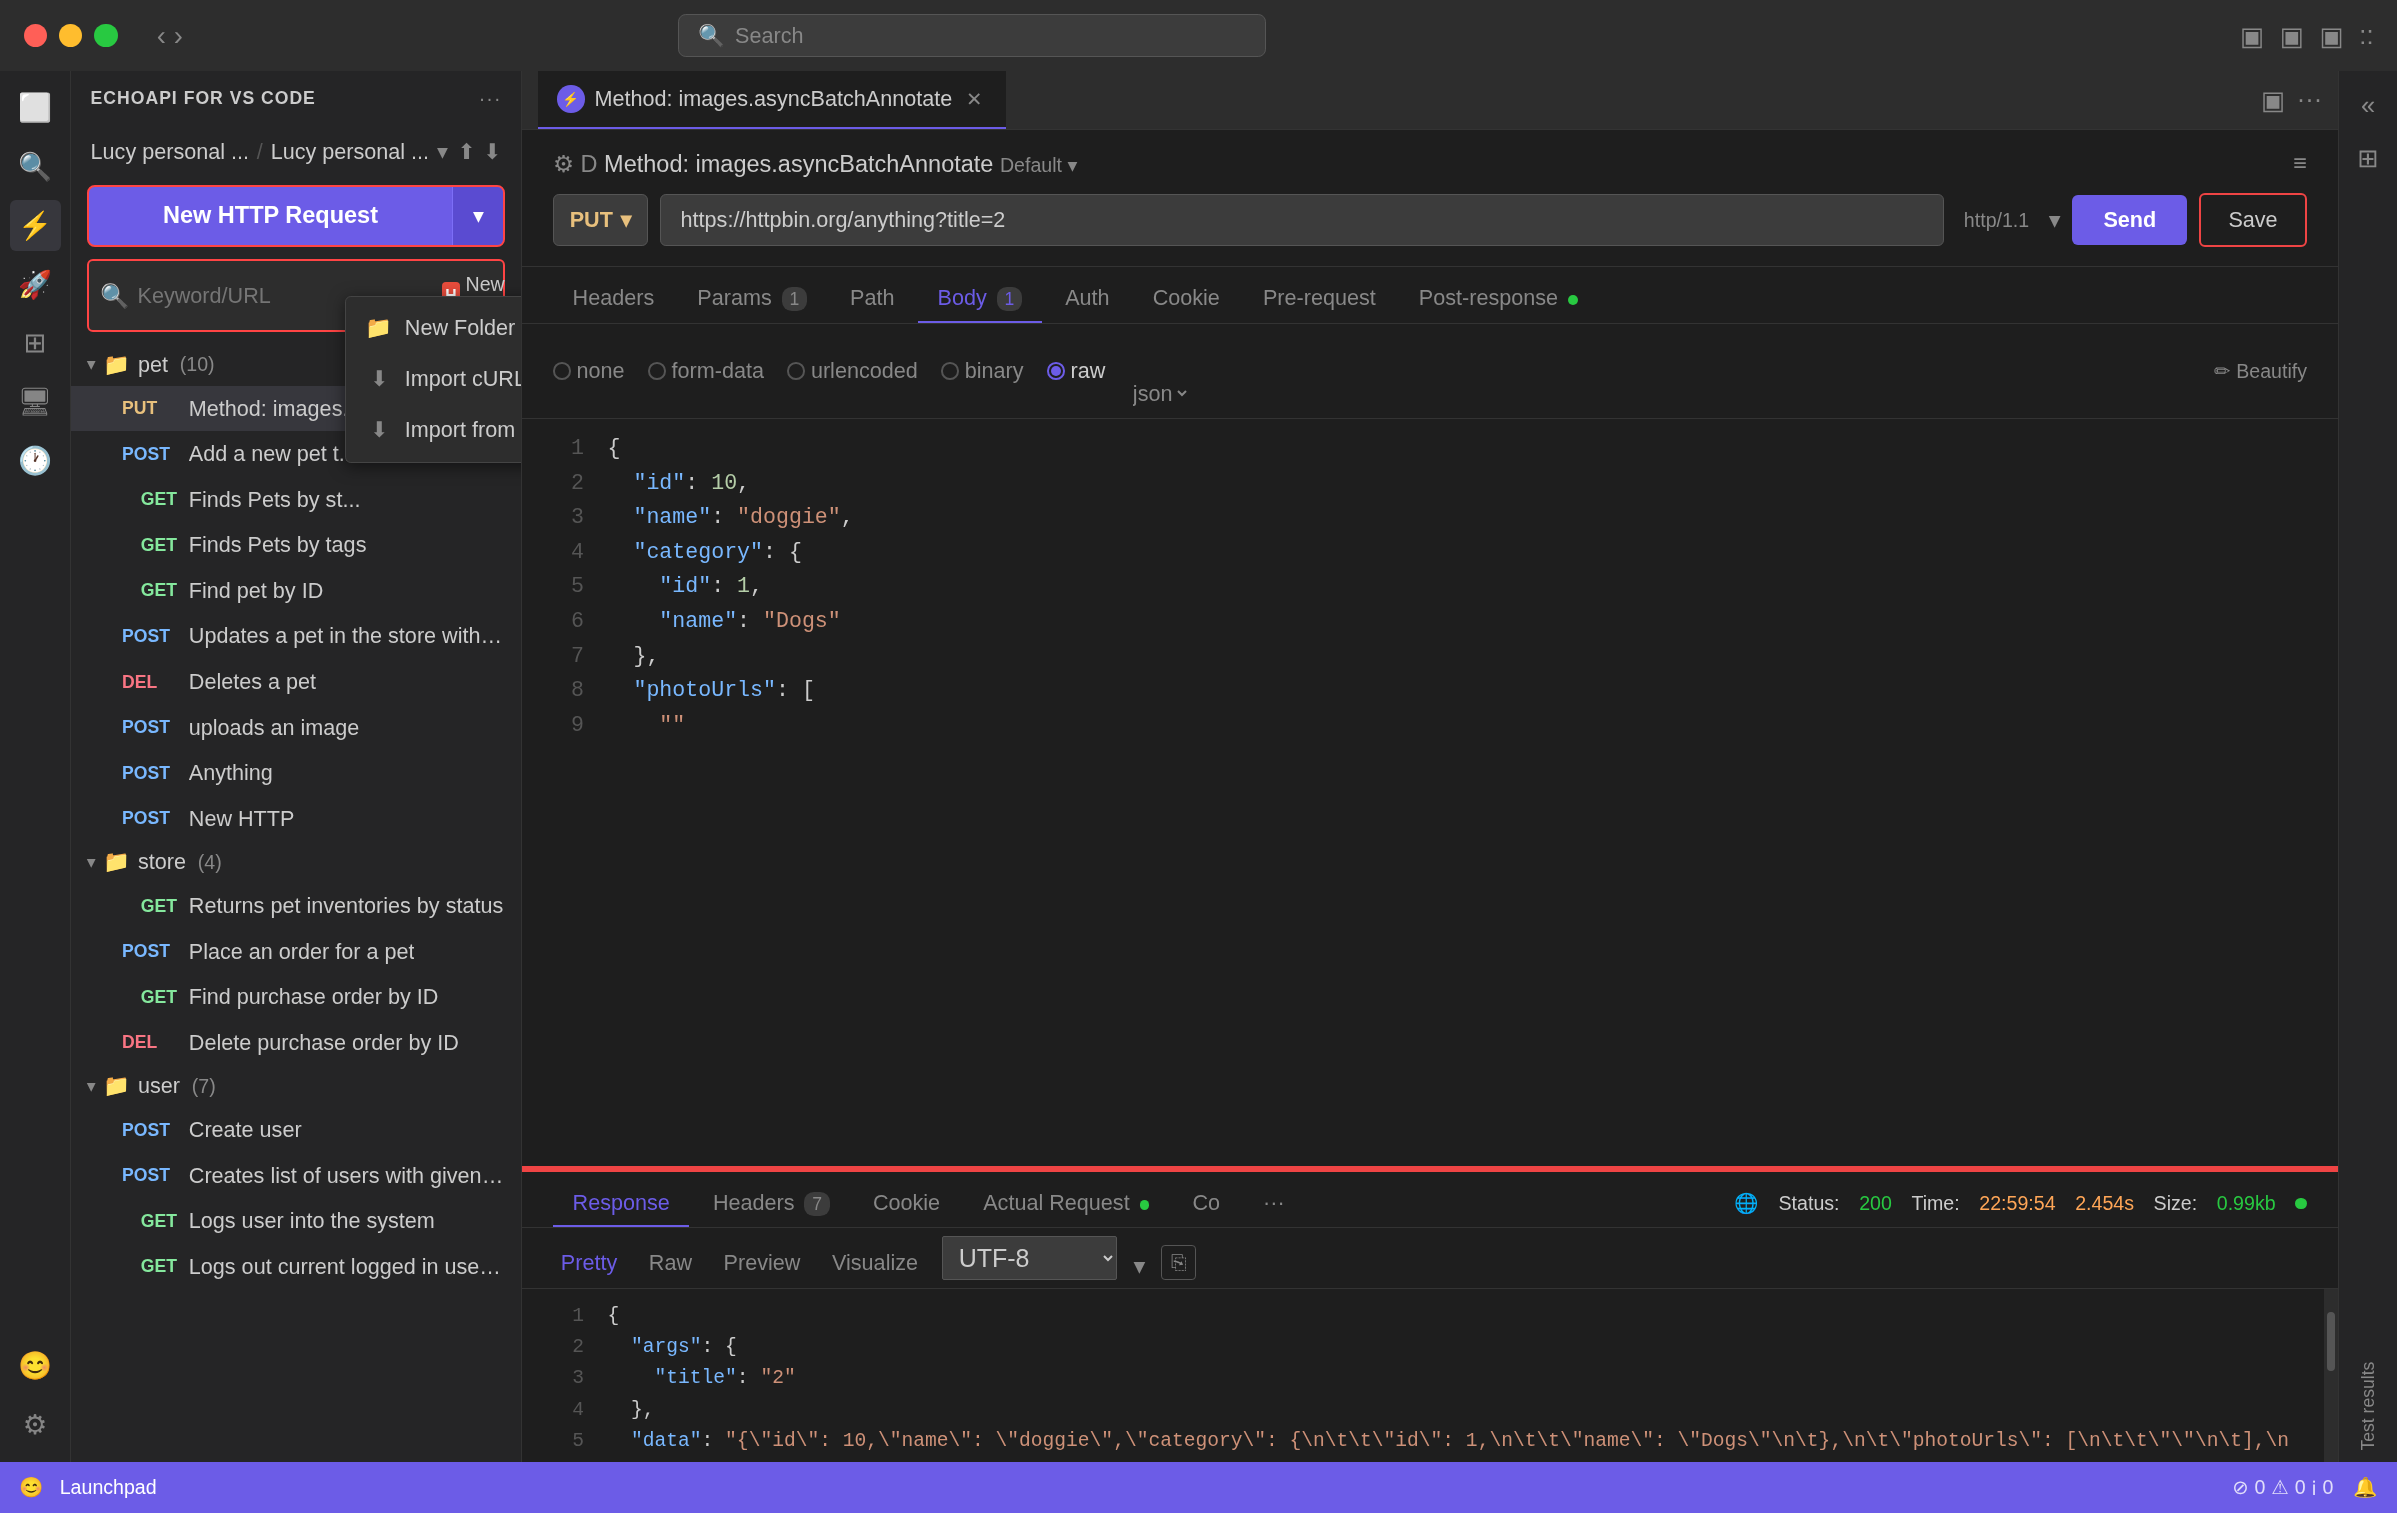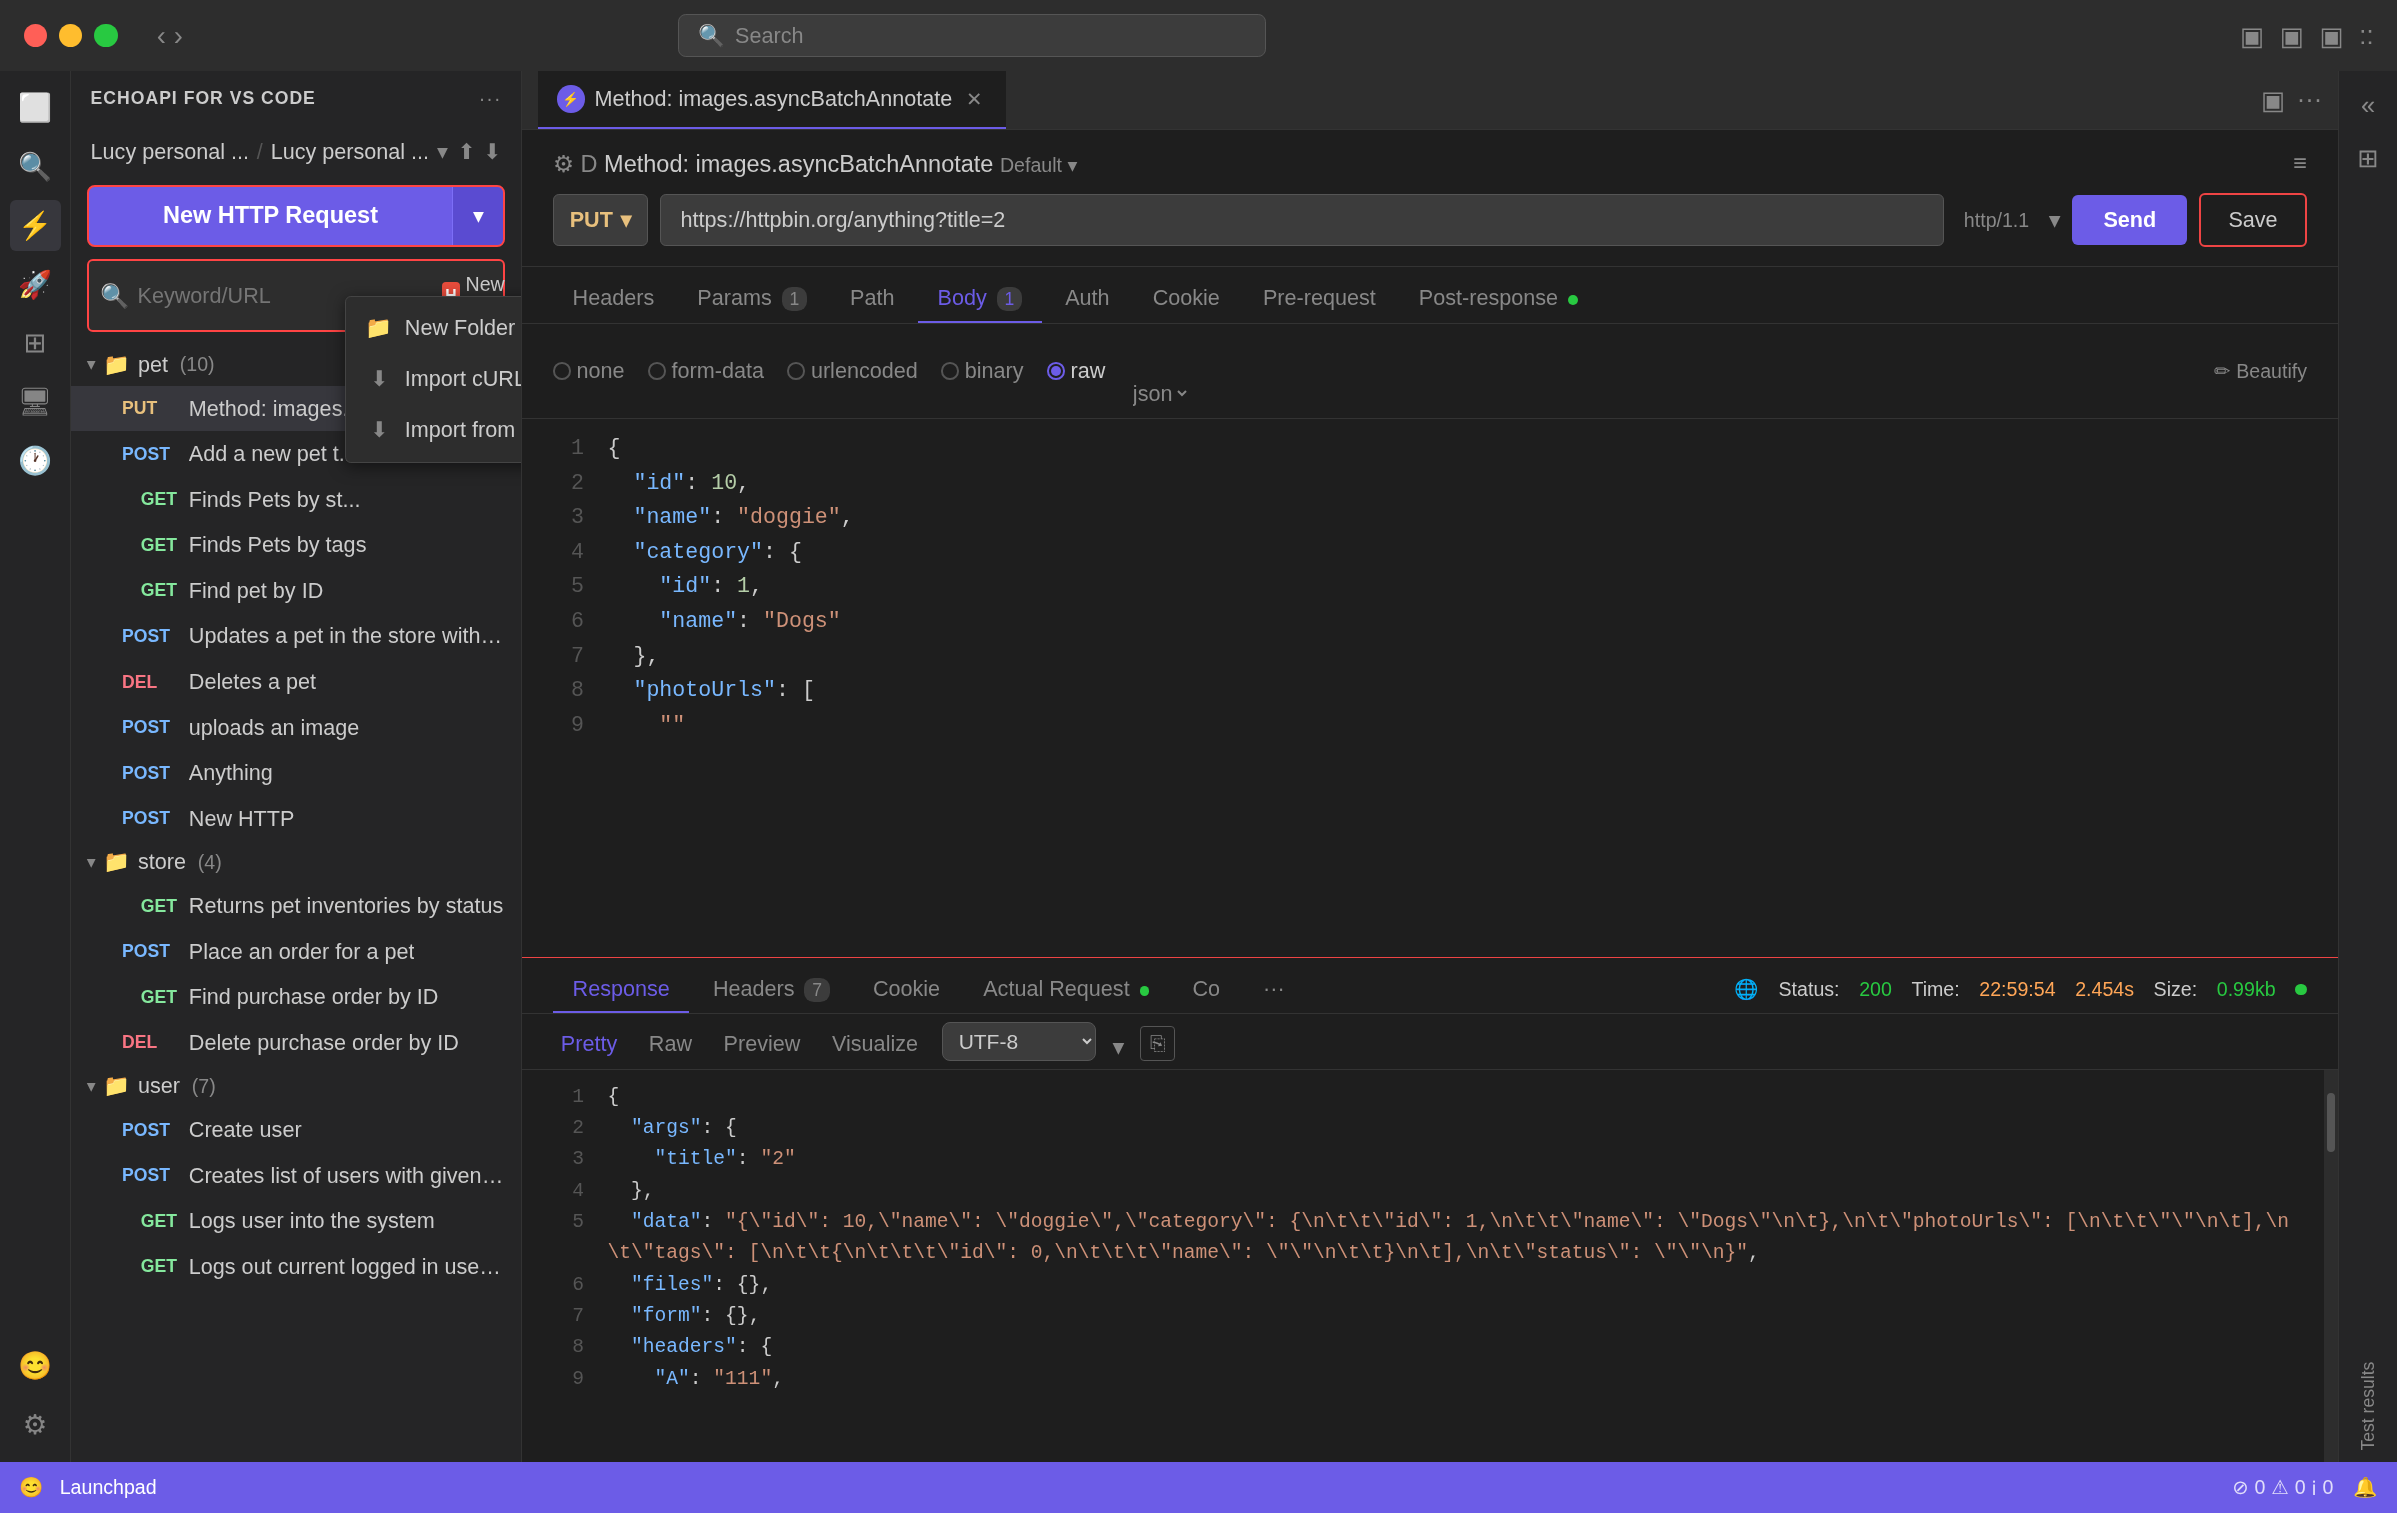--- a/index.html
+++ b/index.html
@@ -541,24 +541,24 @@
     }
     .code-content { flex: 1; }
     .json-brace { color: #cccccc; }
     .json-key { color: #79b8ff; }
     .json-string { color: #ce9178; }
     .json-number { color: #b5cea8; }
     .json-colon { color: #cccccc; }
 
     
     .response-section {
-      border-top: 1px solid #ef4444;
+      border-top: 6px solid #ef4444;
       display: flex;
       flex-direction: column;
-      height: 505px;
+      height: 296px;
     }
     .response-tabs {
       display: flex;
       align-items: center;
       padding: 7.8px 31px 0;
       border-bottom: 1px solid #333;
       gap: 3.9px;
     }
     .response-tab-item {
       padding: 9.8px 19.6px;
@@ -599,24 +599,24 @@
     .format-btn {
       font-size: 21.6px;
       color: #888;
       cursor: pointer;
       padding: 3.9px 7.8px;
     }
     .format-btn.active { color: #6c5ce7; }
     .encoding-select {
       background: #3c3c3c;
       border: 1px solid #555;
-      border-radius: 8px;
+      border-radius: 2px;
       padding: 5.9px 11.8px;
       color: #cccccc;
-      font-size: 21px;
+      font-size: 25px;
       cursor: pointer;
       outline: none;
     }
     .copy-btn {
       width: 35px;
       height: 35px;
       border: 1px solid #555;
       border-radius: 3.9px;
       display: flex;
       align-items: center;

